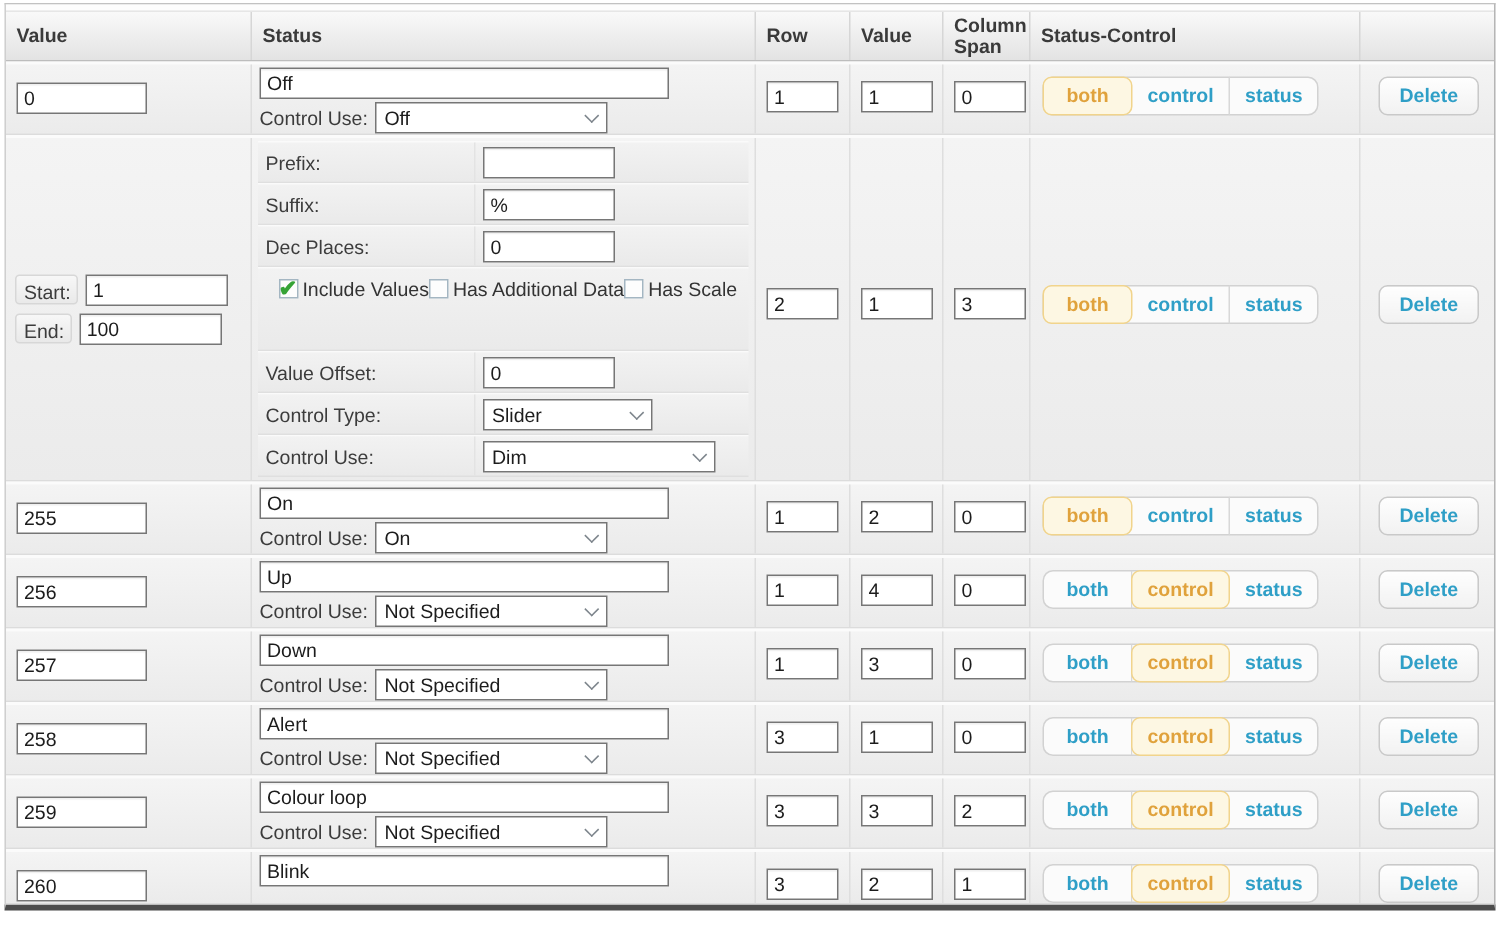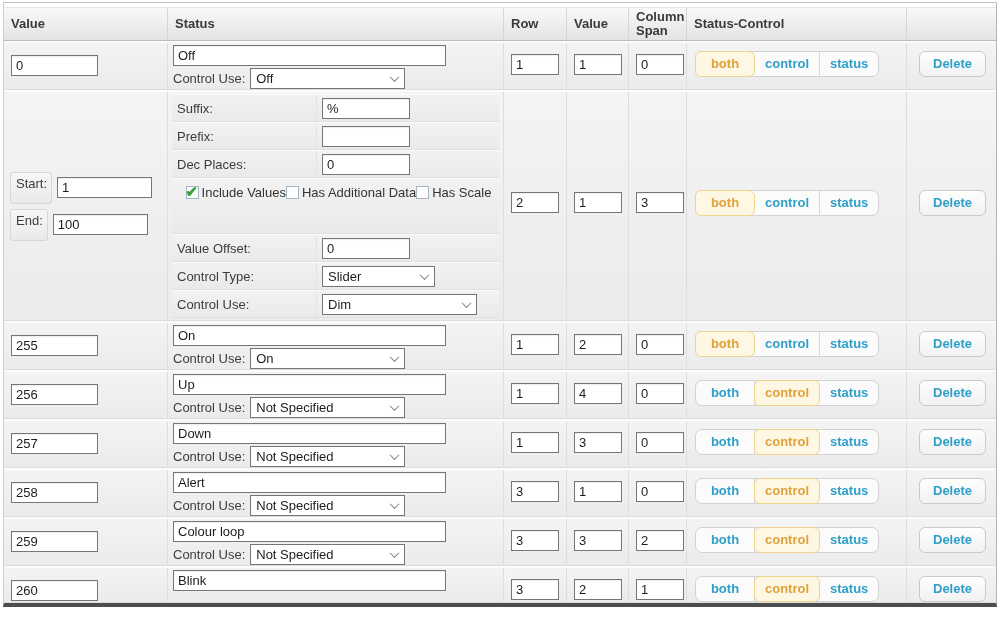--- a/index.html
+++ b/index.html
@@ -110,21 +110,21 @@
     border:1px solid #c9c9c9; border-radius:6px;
     color:#2f9fc7; font-weight:bold; font-size:13px; cursor:pointer;
   }
   
   .c-val.range { display:flex; flex-direction:column; justify-content:center; gap:5px; padding:0 0 0 6px; }
   .se-line { display:flex; align-items:center; }
   .se-lbl {
     display:inline-block; min-width:36px; text-align:left;
     background:linear-gradient(#f7f7f7,#e9e9e9);
     border:1px solid #d7d7d7; border-radius:3px;
-    padding:3px 4px 12px 5px; margin-right:5px; color:#3c3c3c;
+    padding:3px 4px 0 5px; margin-right:5px; color:#3c3c3c;
   }
   .inp.w-se { width:95px; }
   .c-status.range { padding:2px 4px 2px 4px; }
   .fstrip {
     display:flex; align-items:center;
     min-height:28px;
     background:linear-gradient(#f2f2f2,#eaeaea);
     border-top:1px solid #fafafa; border-bottom:1px solid #dfdfdf;
   }
   .flbl {
@@ -199,26 +199,26 @@
         <span class="se-lbl">Start:</span>
         <input class="inp w-se" value="1" style="">
       </div>
       <div class="se-line">
         <span class="se-lbl">End:</span>
         <input class="inp w-se" value="100" style="">
       </div>
     </div>
     <div class="cell c-status range">
       <div class="fstrip">
+        <span class="flbl">Prefix:</span>
+        <input class="inp w-f" value="" style="">
+      </div>
+      <div class="fstrip">
         <span class="flbl">Suffix:</span>
         <input class="inp w-f" value="%" style="">
-      </div>
-      <div class="fstrip">
-        <span class="flbl">Prefix:</span>
-        <input class="inp w-f" value="" style="">
       </div>
       <div class="fstrip">
         <span class="flbl">Dec Places:</span>
         <input class="inp w-f" value="0" style="">
       </div>
       <div class="fstrip cbstrip">
         <label class="cb-line">
           <span class="cbox checked"></span>
           <span>Include Values</span>
         </label>

